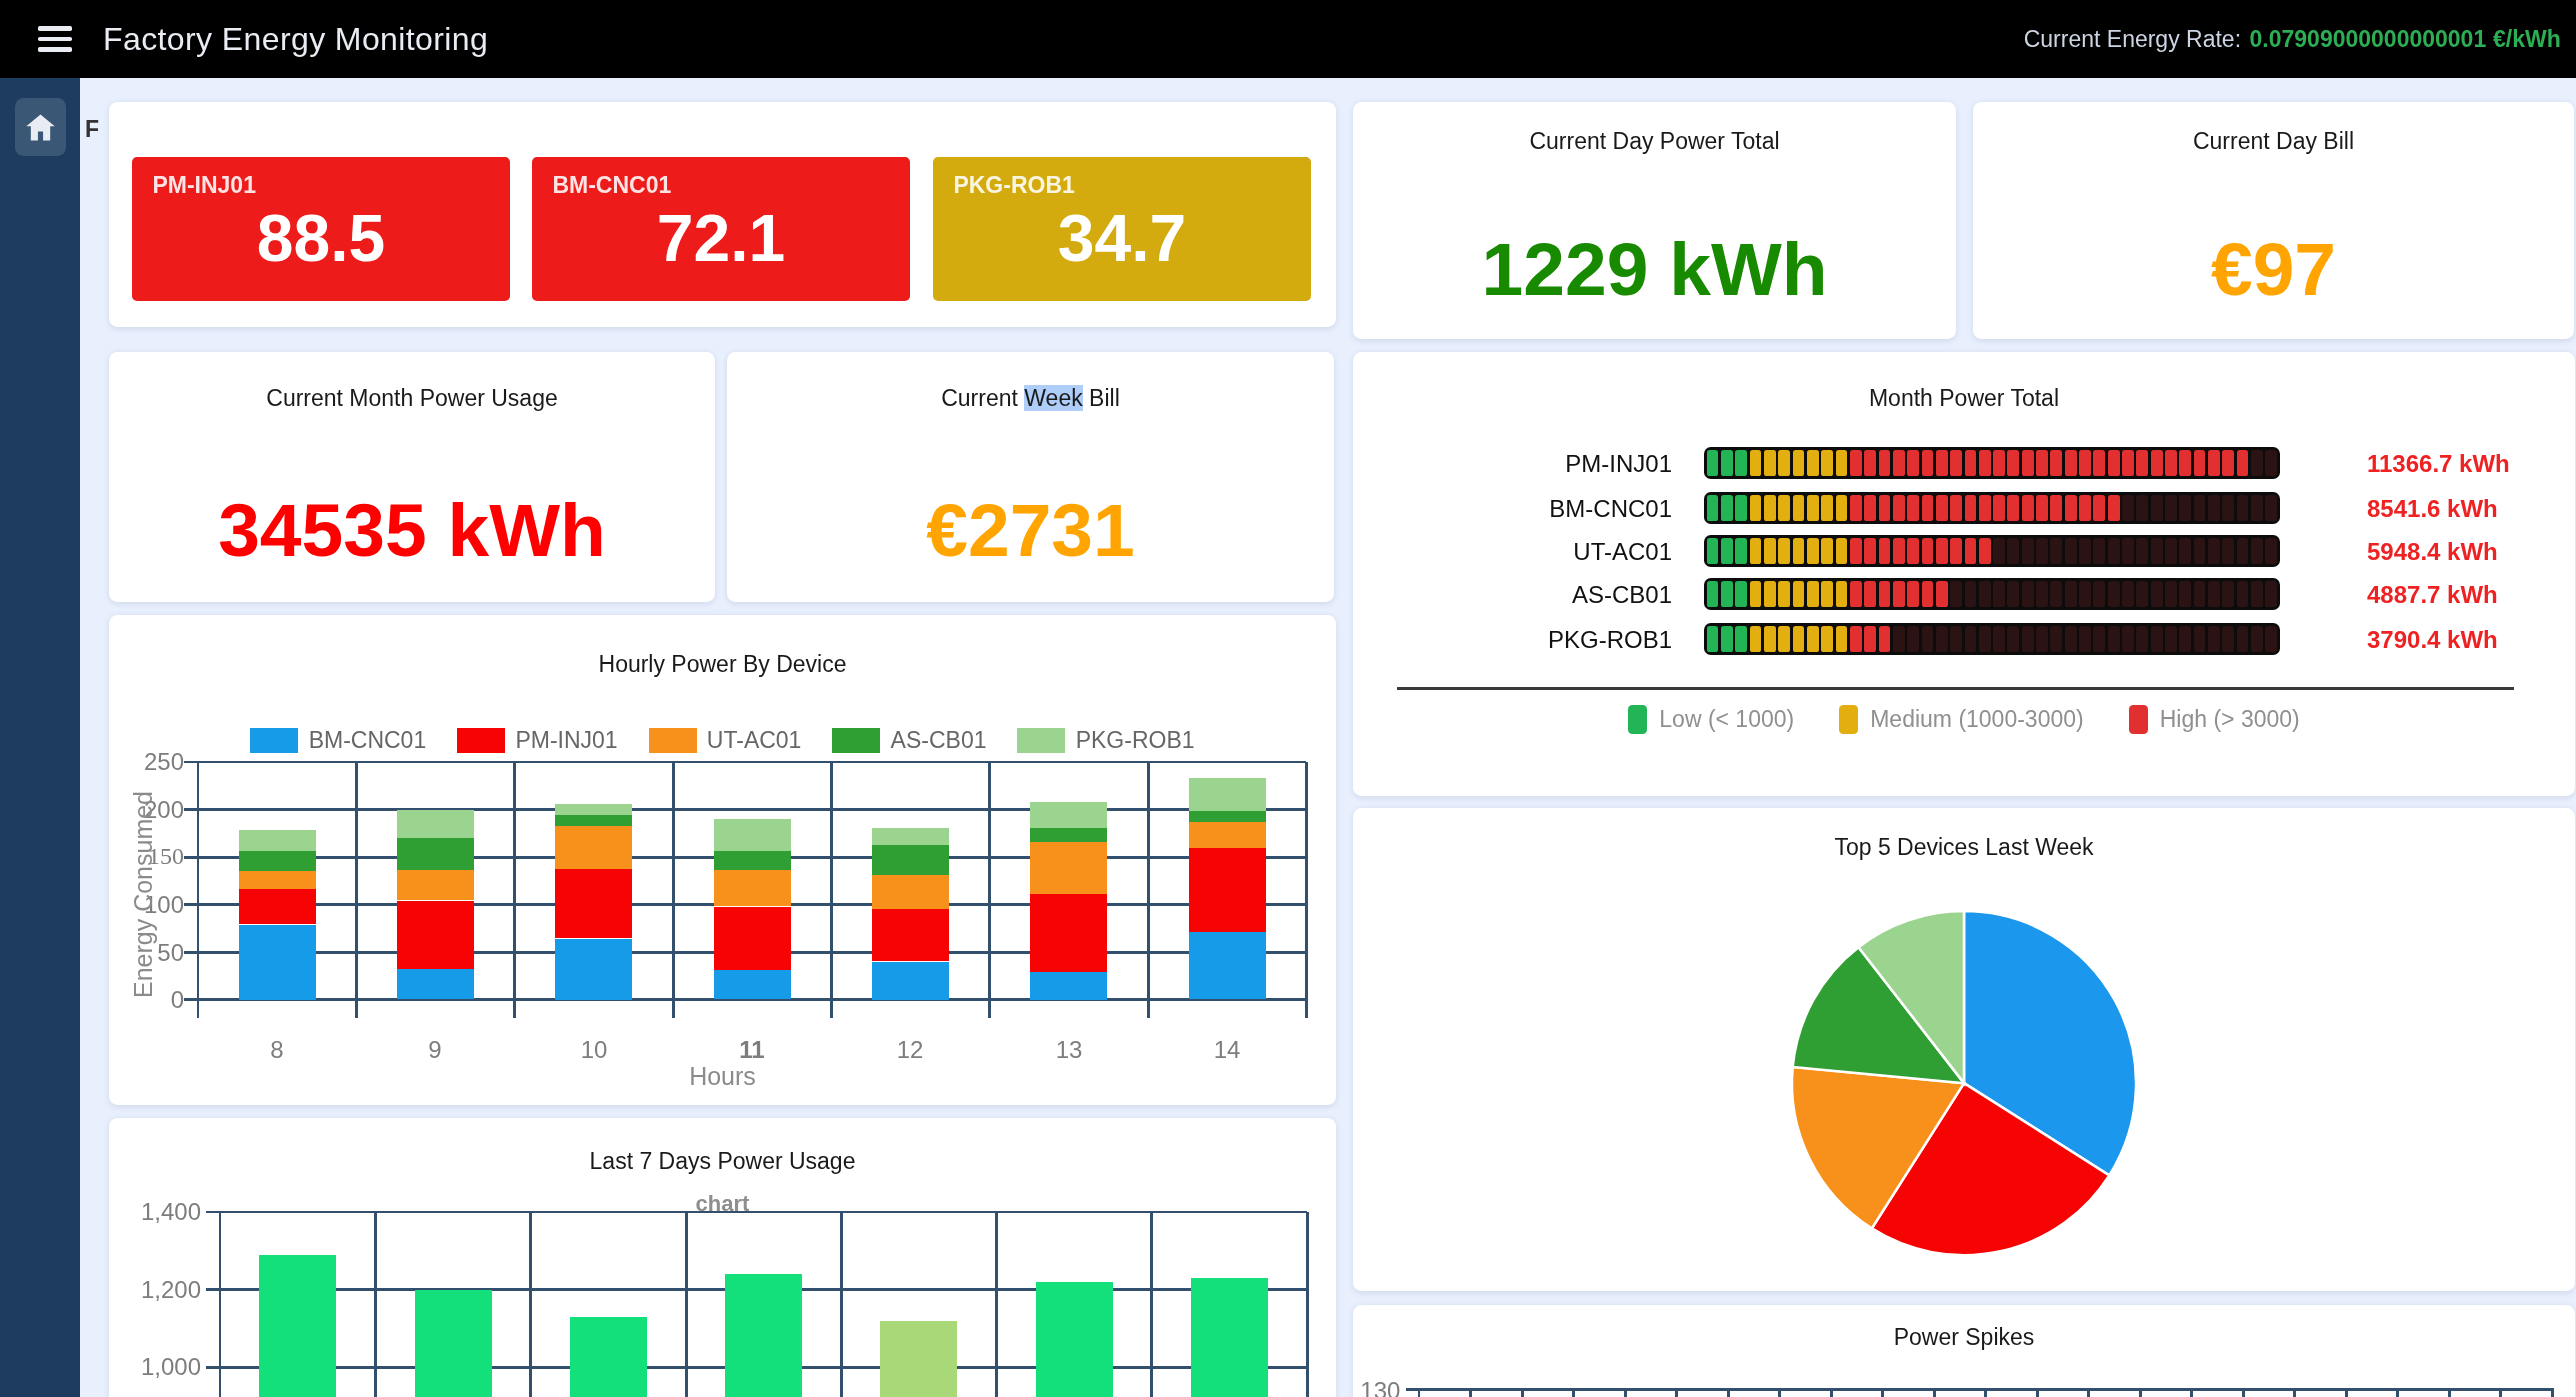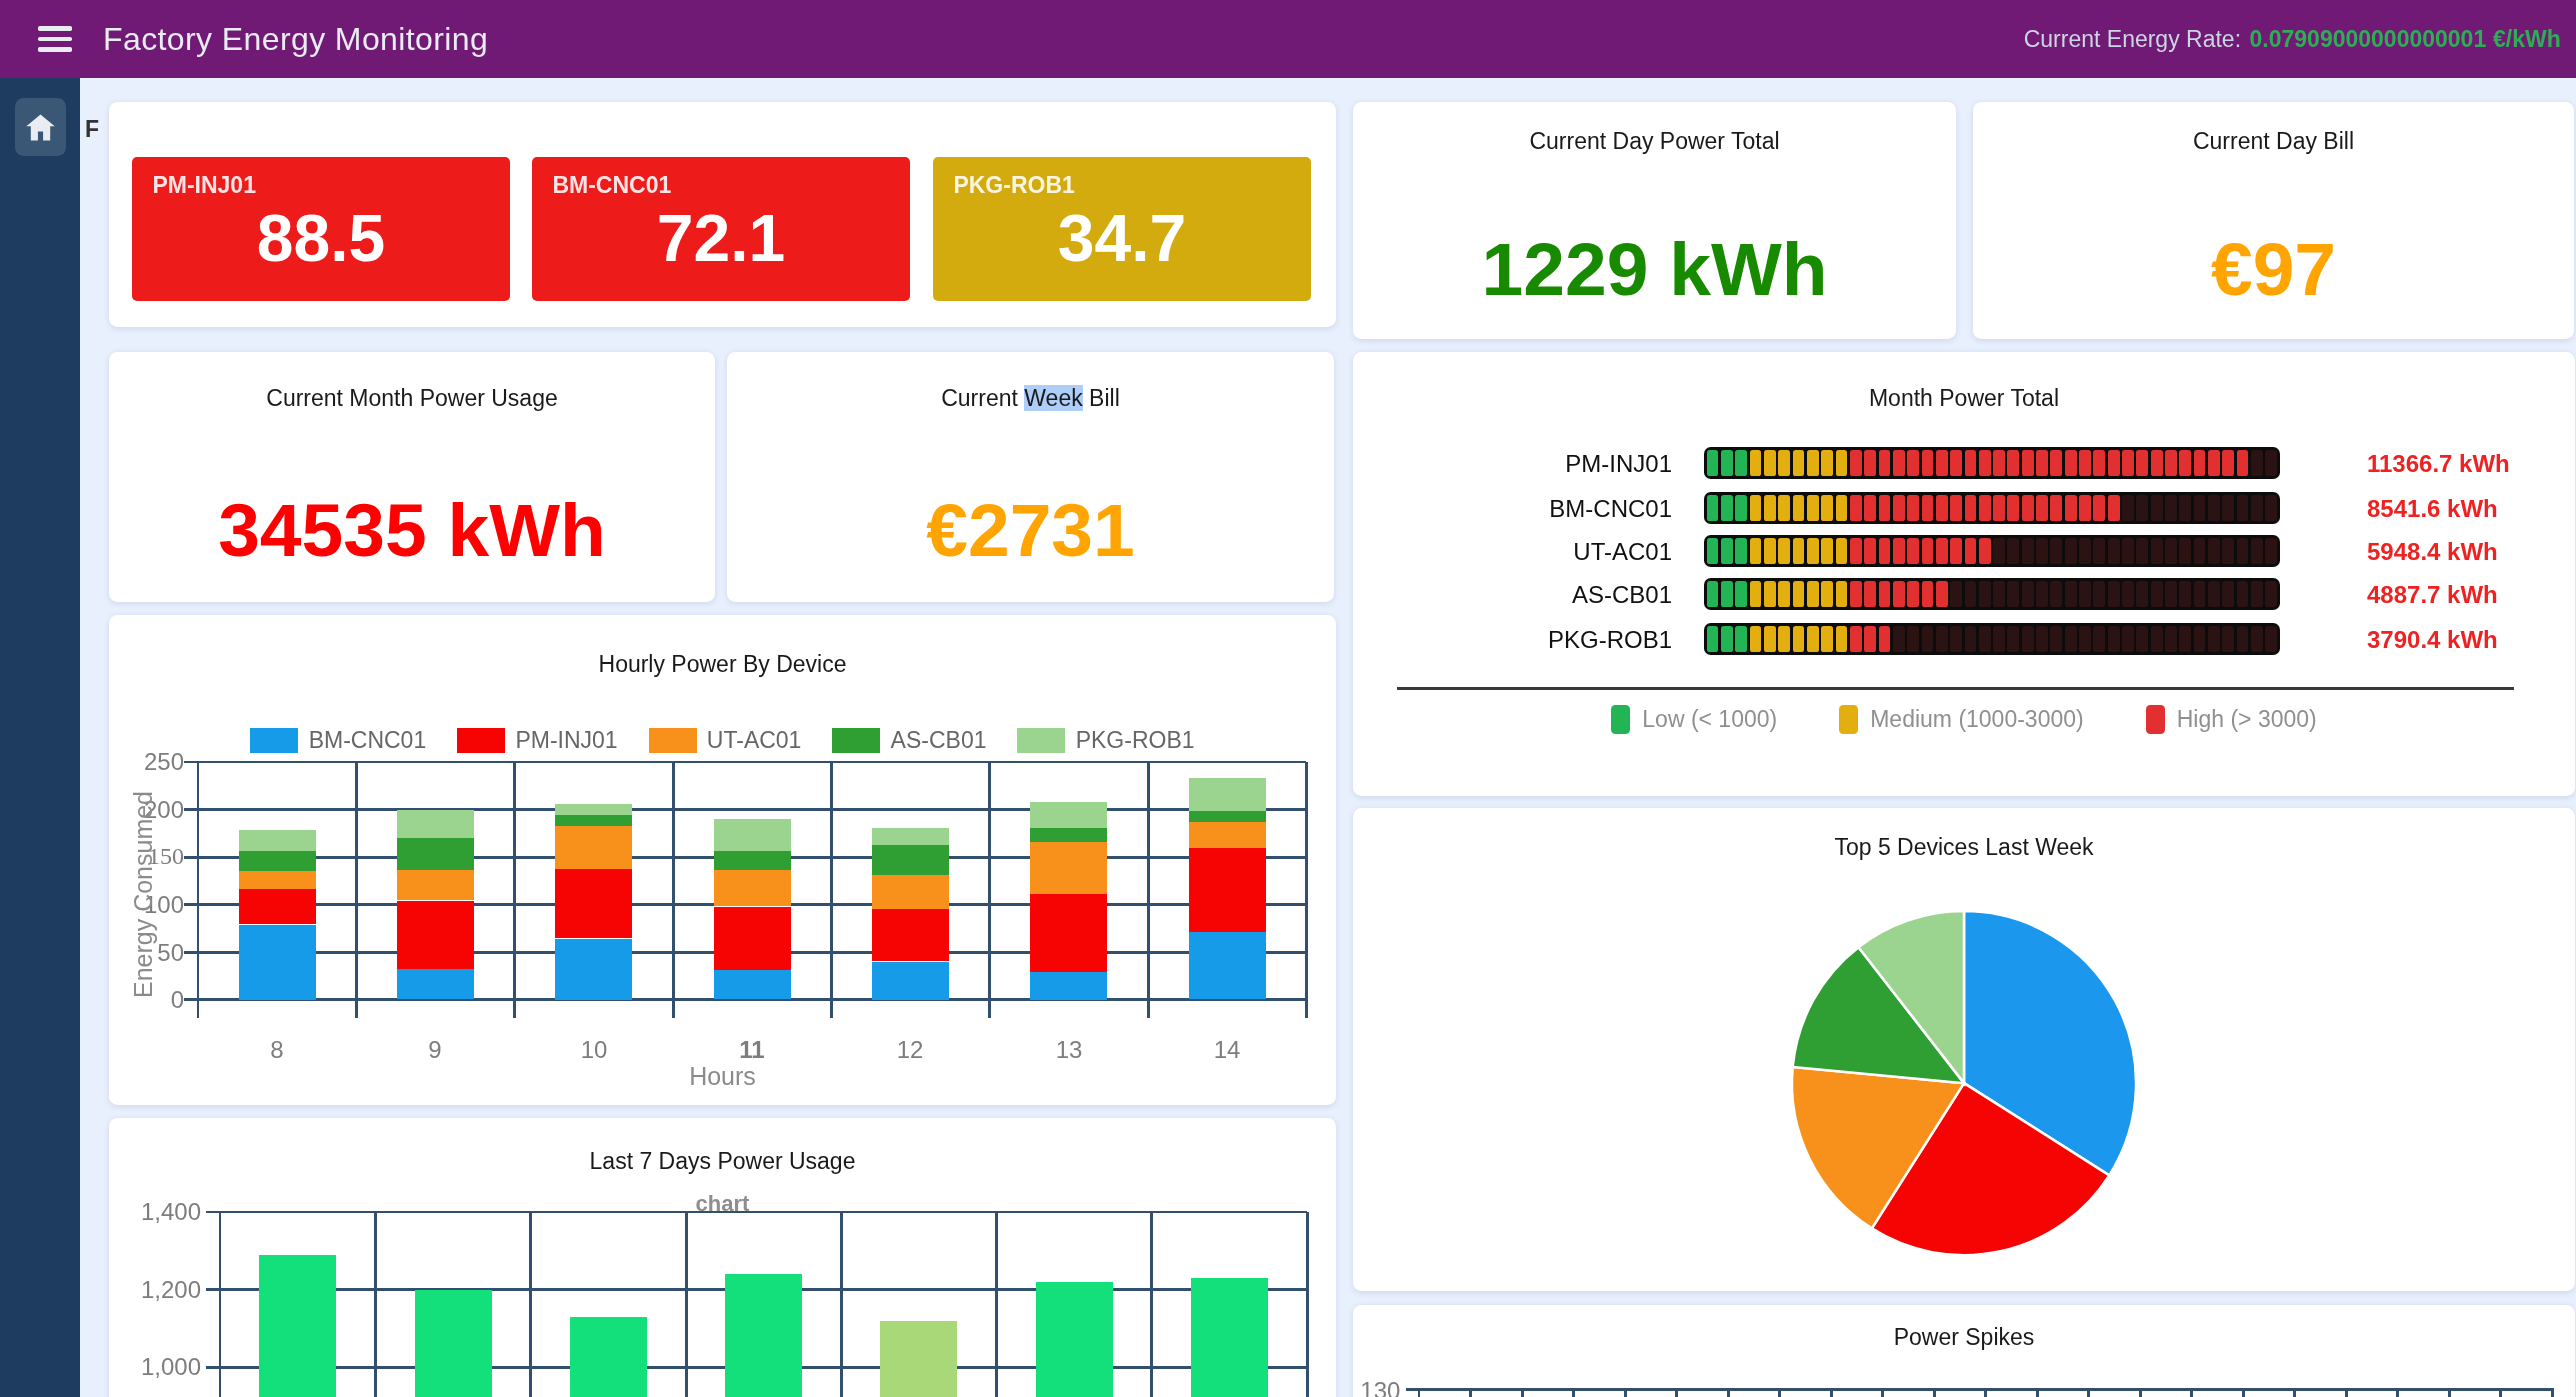--- a/index.html
+++ b/index.html
@@ -3,21 +3,21 @@
 <meta charset="utf-8">
 <style>
   html,body{margin:0;padding:0;}
   body{
     width:2576px;height:1397px;overflow:hidden;position:relative;
     background:#e8effd;font-family:"Liberation Sans",sans-serif;
     -webkit-font-smoothing:antialiased;
   }
   
   .header{
-    position:absolute;left:0;top:0;width:2576px;height:78px;background:#701a75;
+    position:absolute;left:0;top:0;width:2576px;height:78px;background:#000000;
     display:flex;align-items:center;z-index:50;
   }
   .hamburger{width:34px;height:25.6px;margin-left:38px;display:flex;flex-direction:column;justify-content:space-between;cursor:pointer;}
   .hamburger span{display:block;width:34px;height:4.3px;background:#e9edf3;border-radius:1.7px;}
   .app-title{color:#e9edf3;font-size:32px;margin-left:31px;letter-spacing:0.4px;}
   .rate{margin-left:auto;margin-right:15.3px;font-size:23px;color:#ccd5e3;white-space:nowrap;}
   .rate .val{color:#2dae54;font-weight:700;margin-left:8.5px;}
   .rate .unit{color:#2dae54;font-weight:700;margin-left:6.8px;}
   
   .sidebar{position:absolute;left:0;top:78px;width:80px;height:1319px;background:#1e3b60;z-index:40;}
@@ -35,21 +35,21 @@
   .tile{position:absolute;top:55px;width:378px;height:144px;border-radius:5.1px;color:#fff;}
   .tile-label{position:absolute;left:20.4px;top:15.3px;font-size:23px;font-weight:700;color:rgba(255,255,255,.88);}
   .tile-value{position:absolute;left:0;right:0;top:43px;text-align:center;font-size:66px;font-weight:700;}
   
   .mt-row{position:absolute;left:0;height:32px;width:100%;}
   .mt-label{position:absolute;left:0;width:319px;text-align:right;font-size:24px;color:#111;line-height:34px;}
   .mt-bar{position:absolute;left:351px;width:576px;height:32px;background:#0c0c0c;border-radius:6.8px;display:flex;gap:2.6px;padding:2.6px;box-sizing:border-box;}
   .mt-seg{flex:1;border-radius:2.6px;}
   .mt-value{position:absolute;left:1014px;font-size:24px;font-weight:700;color:#ee2222;line-height:34px;}
   .mt-divider{position:absolute;top:335px;left:44px;width:1117px;height:2.6px;background:#3a3a3a;}
-  .mt-legend{position:absolute;top:353px;left:0;right:0;display:flex;justify-content:center;gap:62px;align-items:center;}
+  .mt-legend{position:absolute;top:353px;left:0;right:0;display:flex;justify-content:center;gap:45px;align-items:center;}
   .mt-legend .sw{width:19px;height:29px;border-radius:4.3px;display:inline-block;}
   .mt-legend .lb{font-size:23px;color:#8f8f8f;margin-left:12px;}
   .legend-item{display:flex;align-items:center;}
   
   .plot{position:absolute;}
   .gline{position:absolute;height:2.6px;background:#32506e;}
   .gvline{position:absolute;width:2.6px;background:#32506e;top:0;}
   .ydash{position:absolute;width:13.6px;height:2.6px;background:#32506e;}
   .ylab{position:absolute;width:68px;text-align:right;font-size:24px;color:#7d7d7d;}
   .xlab{position:absolute;text-align:center;font-size:24px;color:#7d7d7d;}

